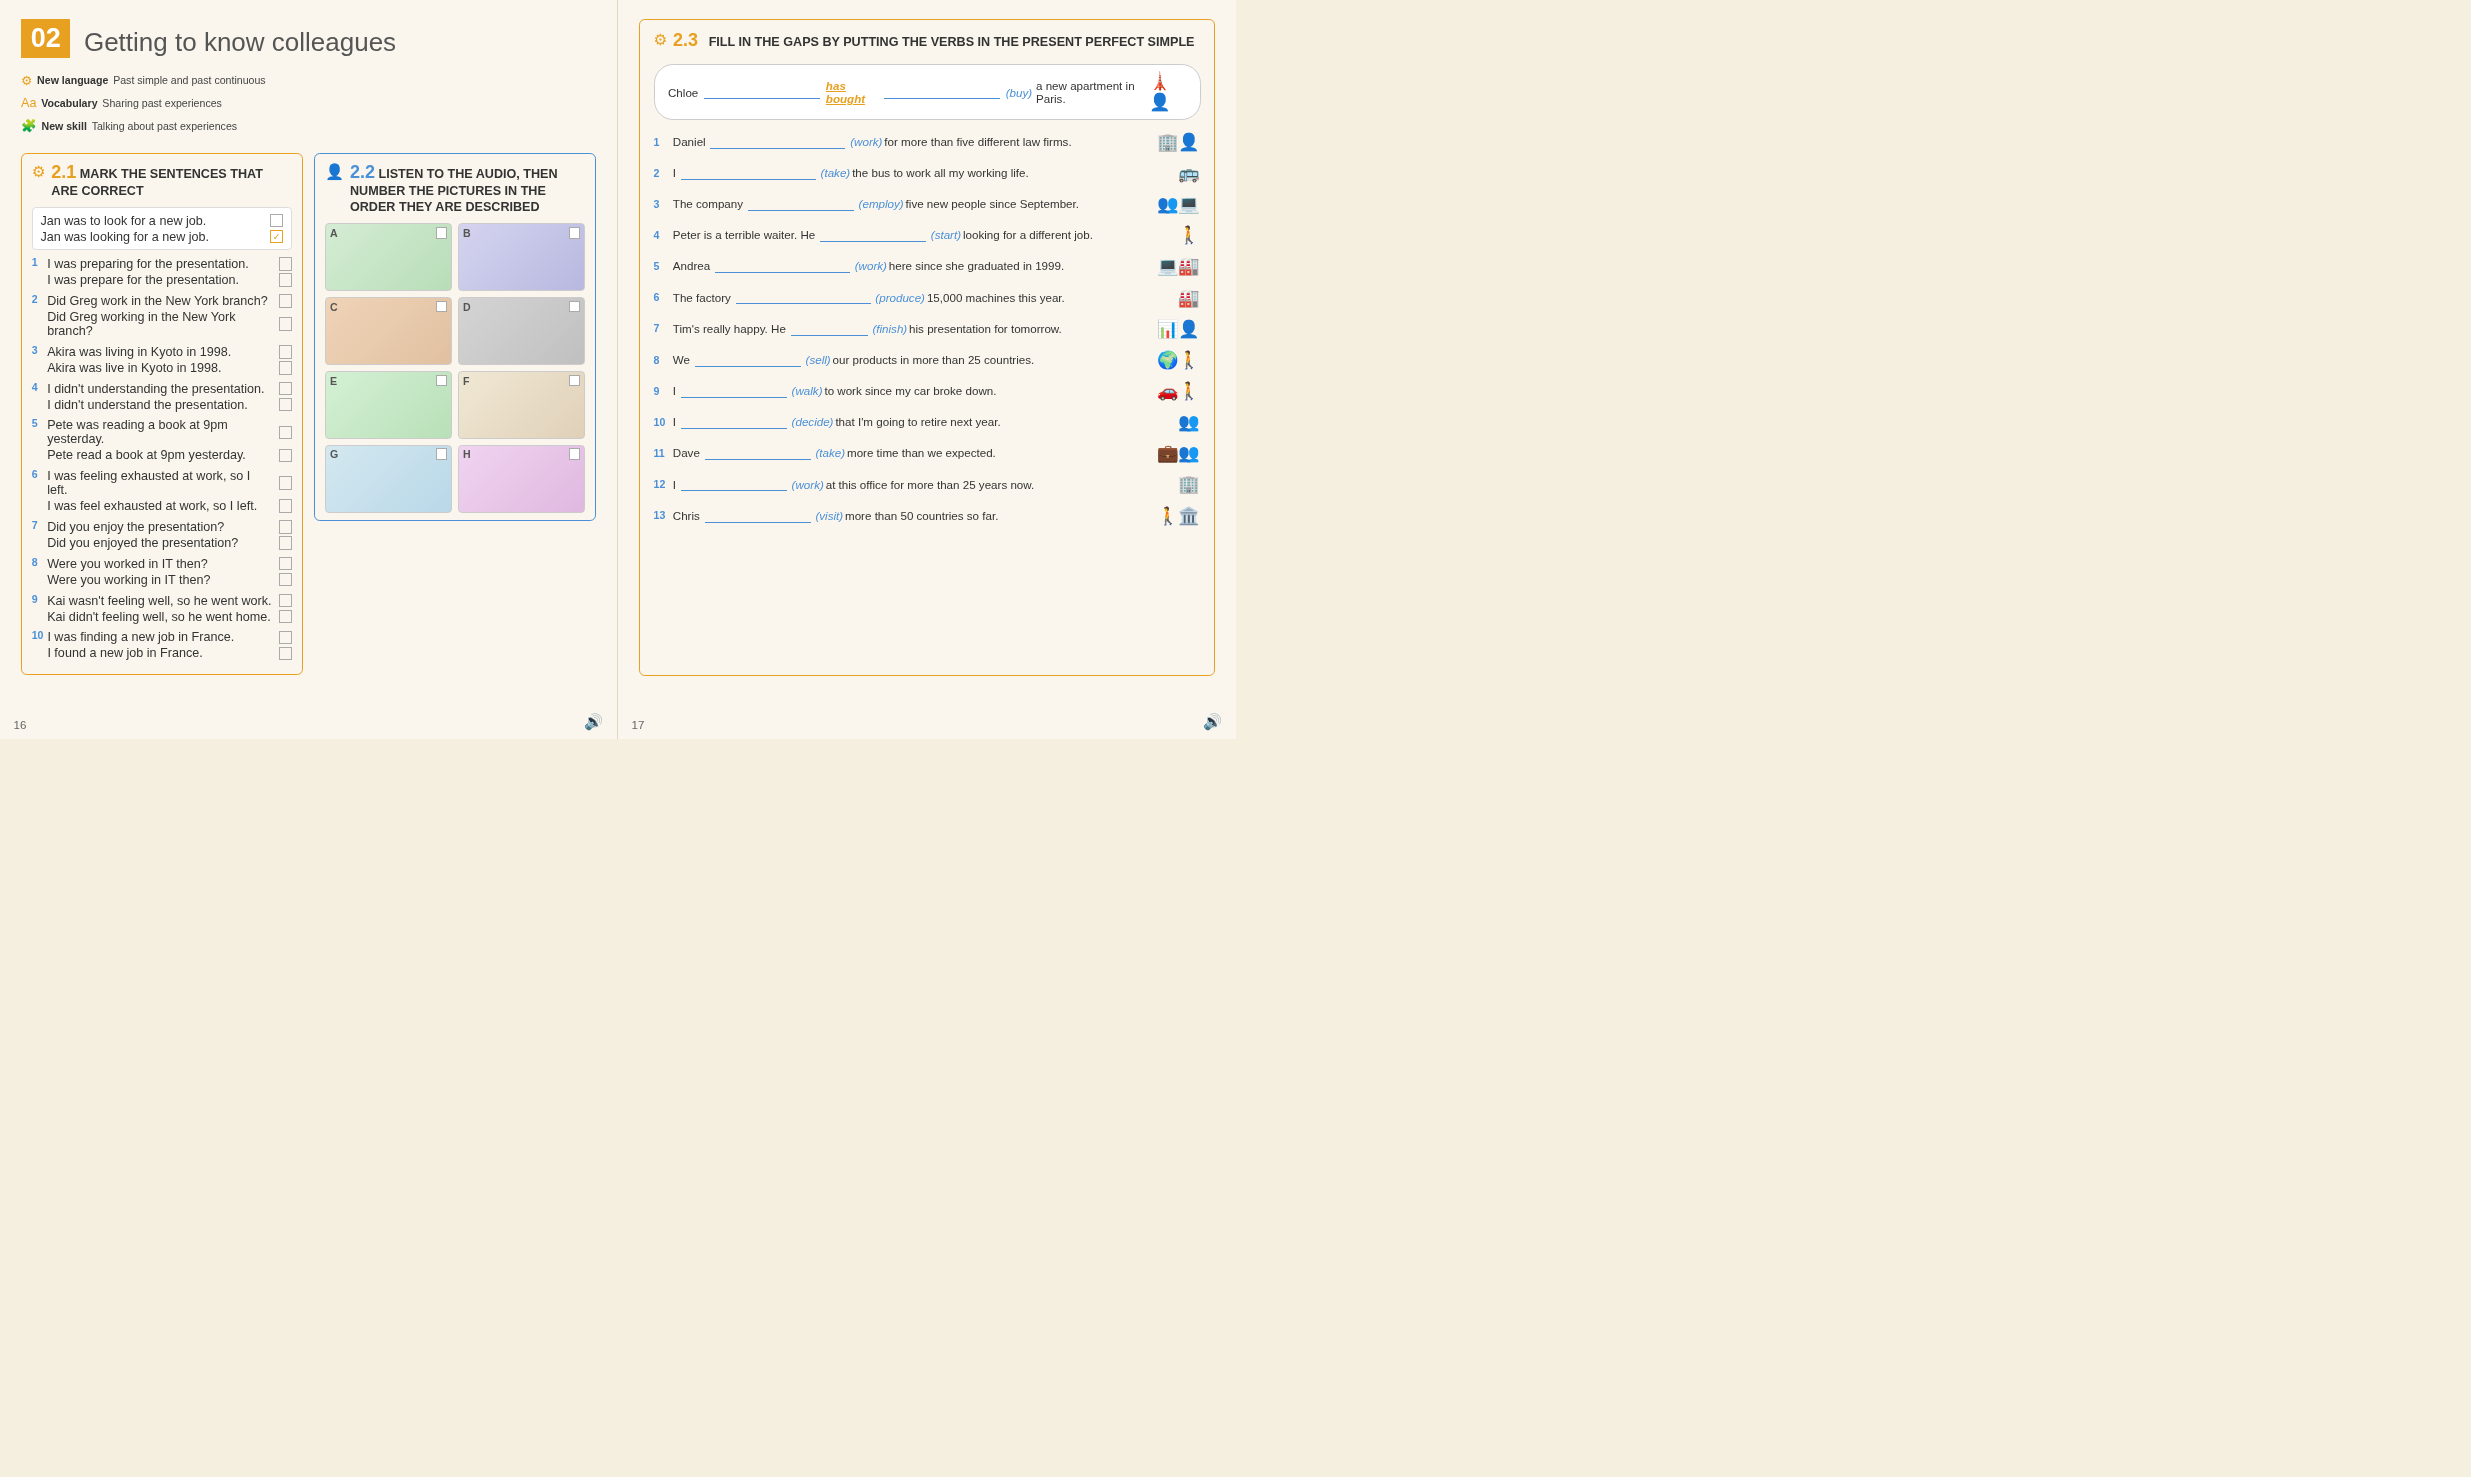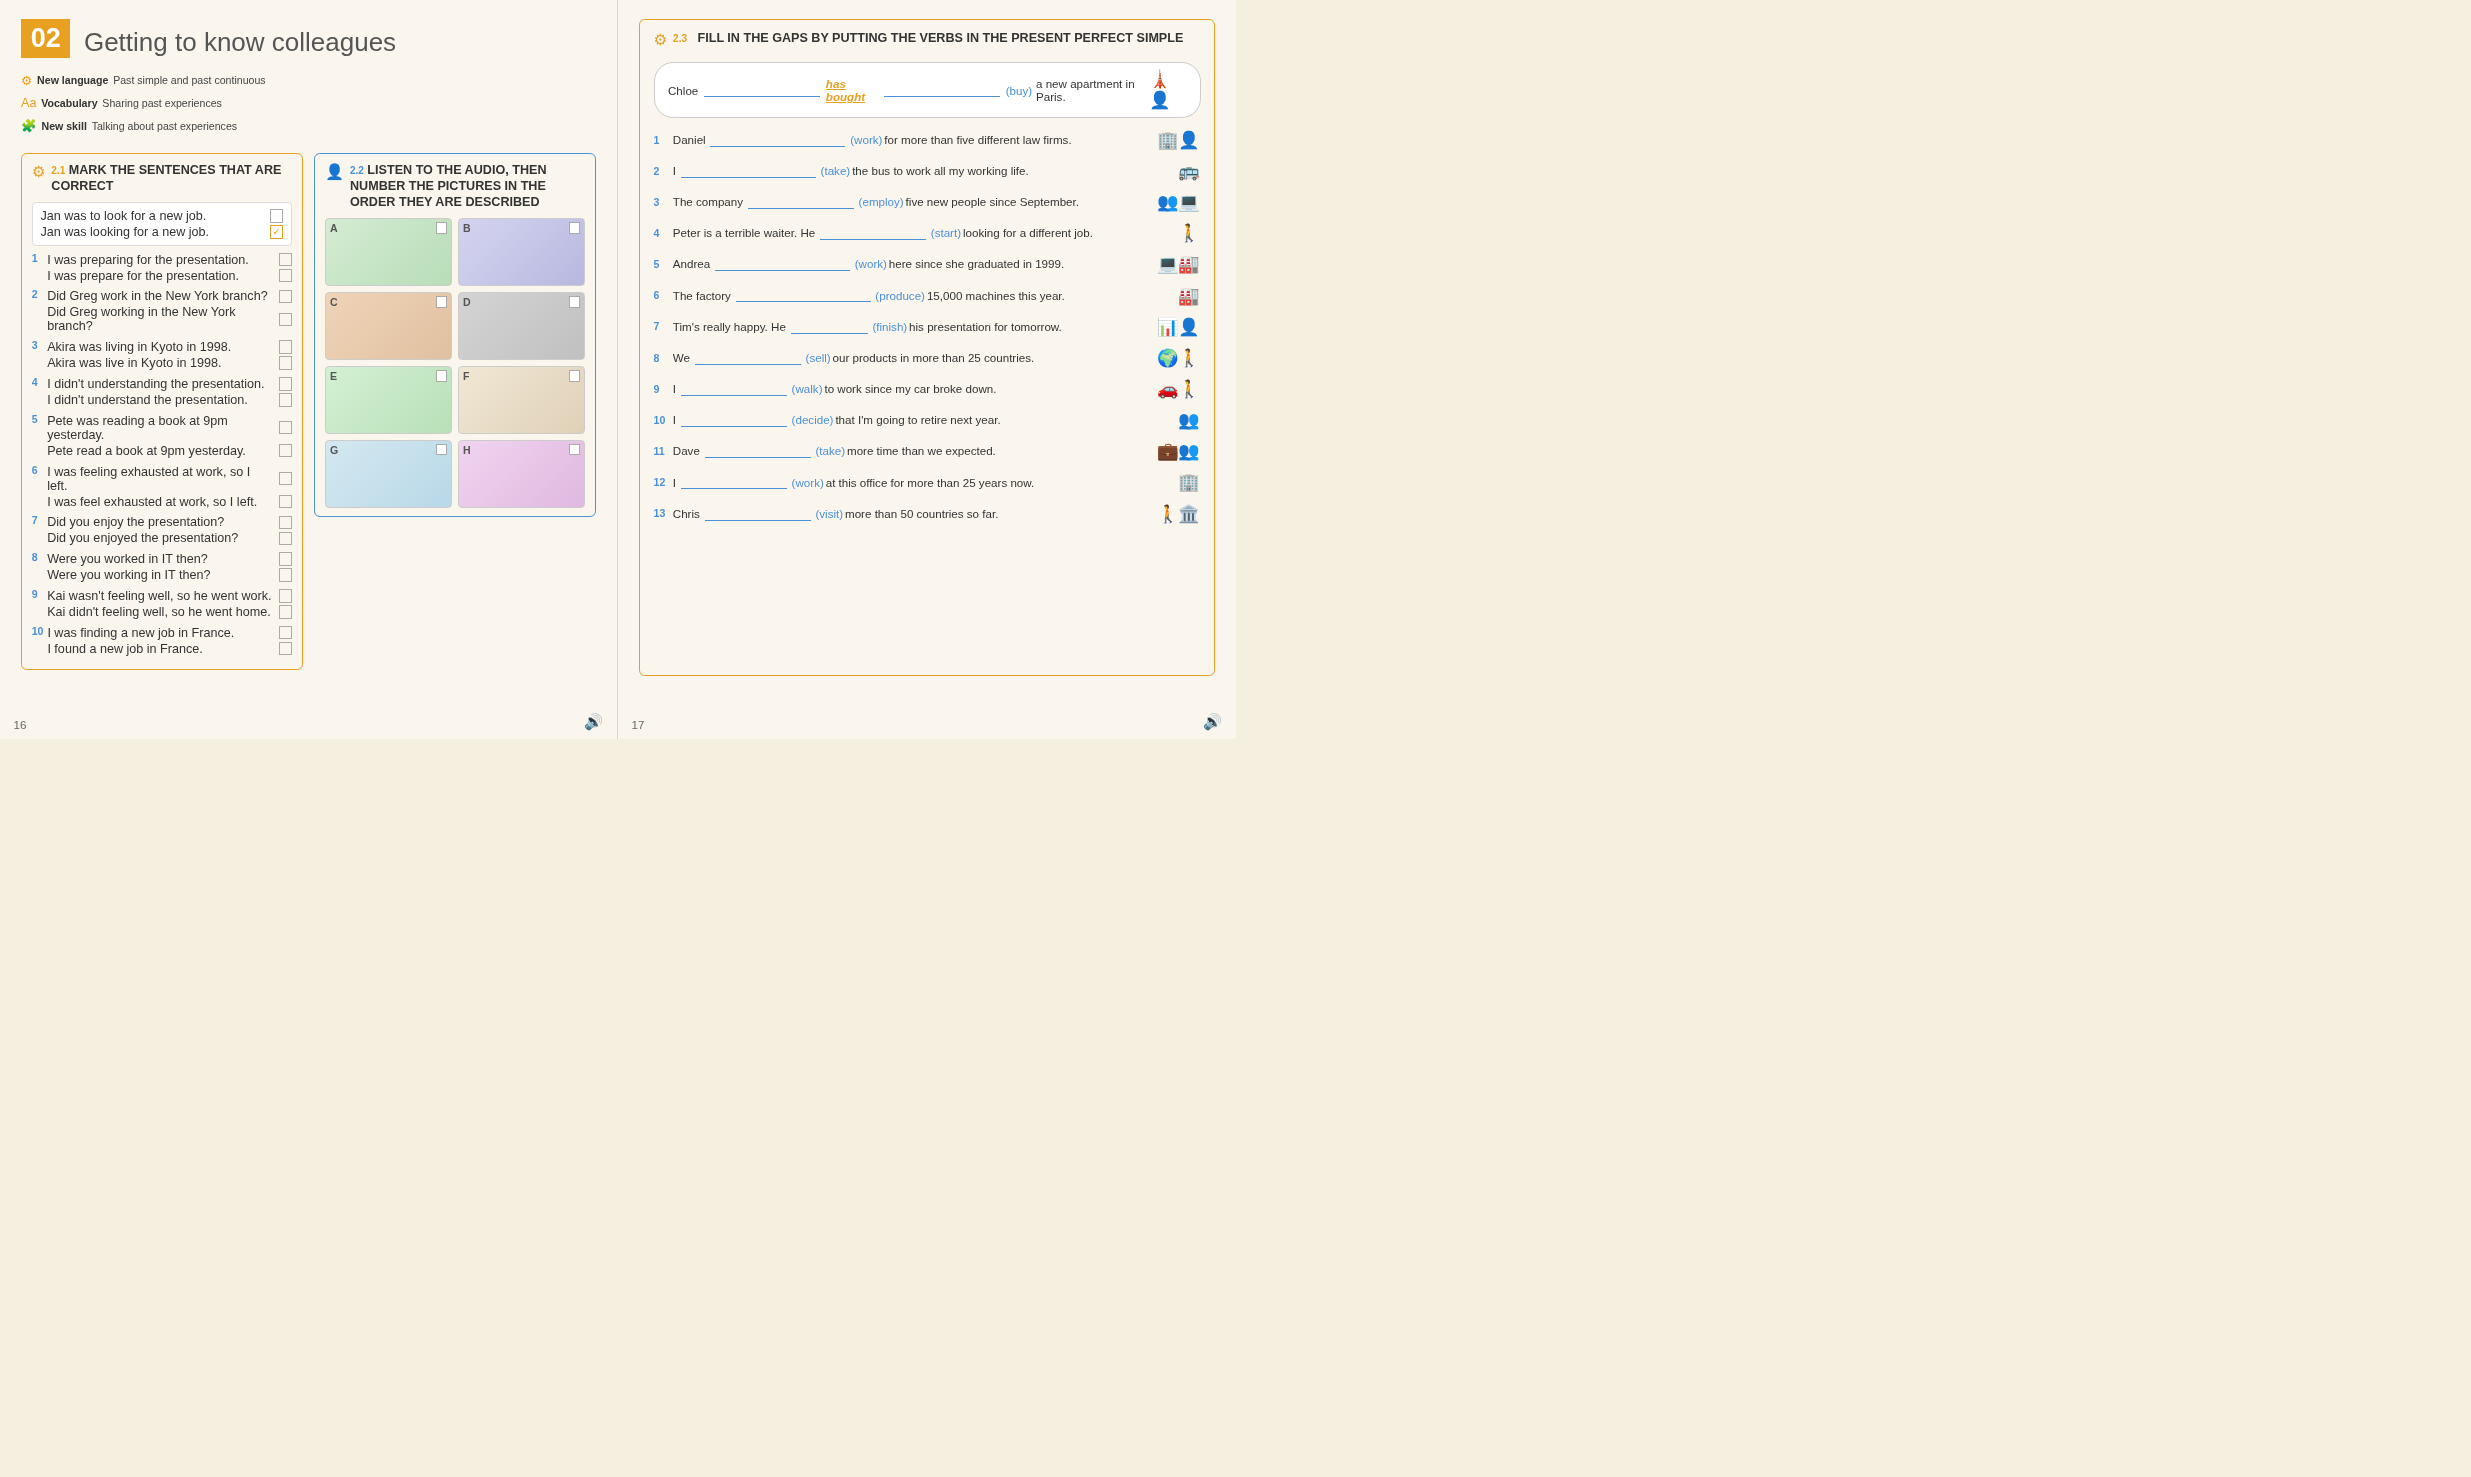--- a/index.html
+++ b/index.html
@@ -95,21 +95,21 @@
       margin-bottom: 7.7px;
     }
     .section-icon {
       color: #e8a020;
       font-size: 15.4px;
       margin-top: 1px;
     }
     .section-num {
       color: #e8a020;
       font-weight: bold;
-      font-size: 10px;
+      font-size: 18px;
     }
     .section-title {
       font-weight: bold;
       font-size: 12.6px;
       color: #333;
       text-transform: uppercase;
       line-height: 1.3;
     }
     .sentence-item {
       display: flex;
@@ -273,20 +273,21 @@
       border-bottom: 1.4px solid #4a90d9;
       min-width: 116px;
       height: 13.5px;
       margin: 0 2.9px;
     }
     .gap-line.short { min-width: 77px; }
     .gap-line.medium { min-width: 106px; }
     .gap-line.long { min-width: 135px; }
     .gap-verb {
       color: #4a90d9;
+      font-style: italic;
     }
     
     .answer-row {
       background: #fff;
       border: 1.4px solid #ccc;
       border-radius: 19.3px;
       padding: 5.8px 13.5px;
       margin-bottom: 9.7px;
       display: flex;
       align-items: center;

